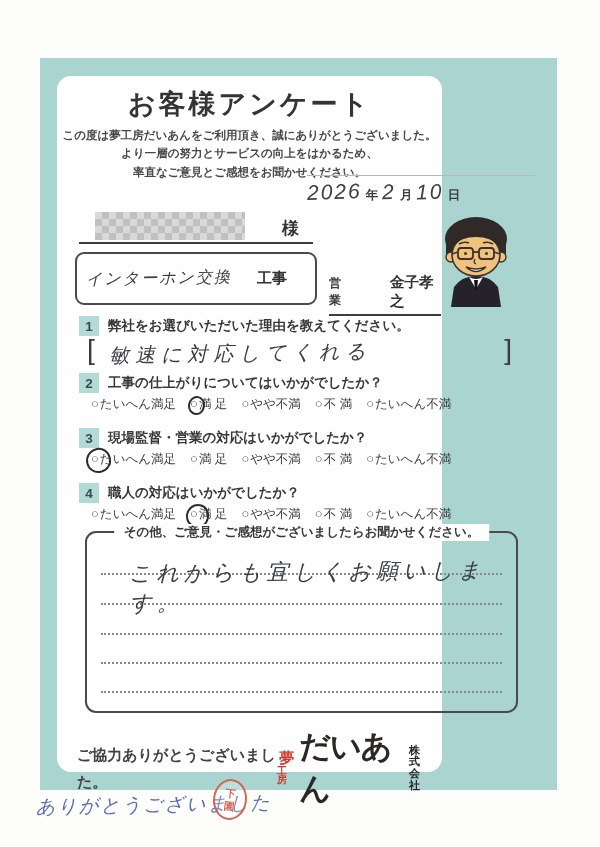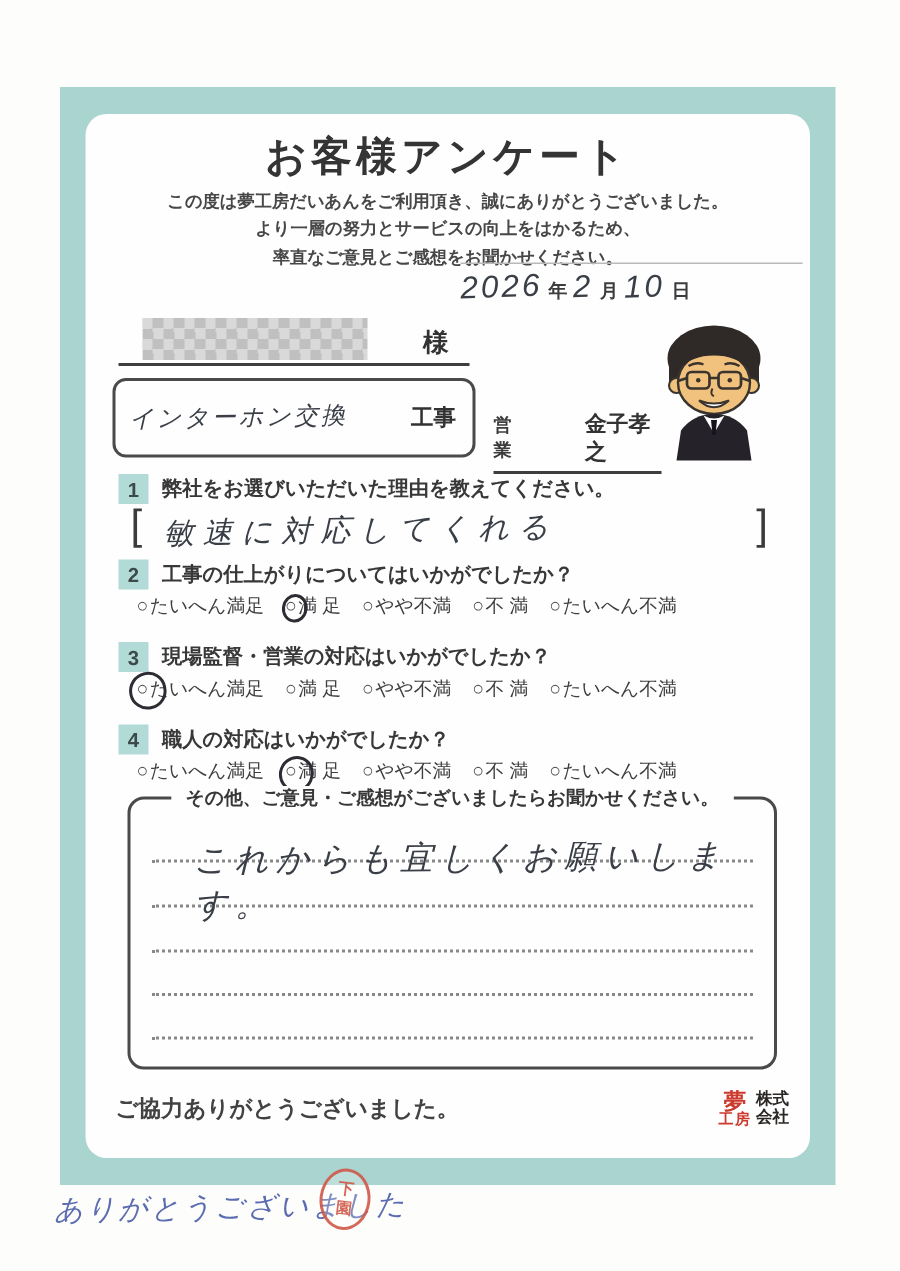--- a/index.html
+++ b/index.html
@@ -3,21 +3,21 @@
 <meta charset="utf-8">
 <style>
   html,body{margin:0;padding:0;}
   body{
     width:600px;height:847px;position:relative;background:#fdfdfc;
     font-family:"Liberation Sans","DejaVu Sans",sans-serif;color:#3d3d3d;
     overflow:hidden;
   }
   
   .card{position:absolute;left:40px;top:58px;width:517px;height:732px;background:#a9d4d0;}
-  .panel{position:absolute;left:17px;top:18px;width:483px;height:696px;background:#fefefe;border-radius:14px;}
+  .panel{position:absolute;left:17px;top:18px;width:385px;height:696px;background:#fefefe;border-radius:14px;}
   
   .title{position:absolute;top:10px;left:0;width:100%;text-align:center;
     font-size:27px;font-weight:bold;letter-spacing:3px;color:#343434;}
   .intro{position:absolute;top:50px;left:0;width:100%;text-align:center;
     font-size:11.5px;font-weight:bold;color:#474747;line-height:1.6;}
   
   .date-row{position:absolute;left:250px;top:99px;width:228px;border-top:1.5px solid #b9b9b9;
     padding-top:4px;display:flex;align-items:baseline;gap:4px;}
   .date-unit{font-size:12.5px;font-weight:bold;color:#3c3c3c;}
   .hand{font-style:italic;color:#3a3f47;}
@@ -25,21 +25,21 @@
   
   .name-row{position:absolute;left:22px;top:134px;width:234px;height:32px;
     border-bottom:2px solid #3e3e3e;}
   .mosaic{position:absolute;left:16px;top:2px;width:150px;height:28px;
     background:repeating-conic-gradient(#c7c7c7 0% 25%,#e3e3e3 0% 50%) 0 0/14px 14px;
     filter:contrast(0.9);}
   .honorific{position:absolute;right:14px;bottom:2px;font-size:17px;font-weight:bold;color:#333;}
   .work-box{position:absolute;left:18px;top:176px;width:238px;height:49px;
     border:2px solid #4a4a4a;border-radius:9px;display:flex;align-items:center;justify-content:flex-end;}
   .work-entry{flex:1;padding-left:9px;font-size:16px;letter-spacing:2px;transform:rotate(-1deg);}
-  .work-unit{padding-right:11px;font-size:15px;font-weight:bold;color:#323232;}
+  .work-unit{padding-right:28px;font-size:15px;font-weight:bold;color:#323232;}
   .sales-row{position:absolute;left:272px;top:197px;width:112px;border-bottom:2px solid #3e3e3e;
     padding-bottom:3px;display:flex;align-items:baseline;gap:8px;}
   .sales-label{font-size:12px;font-weight:bold;color:#3c3c3c;}
   .sales-name{font-size:14.5px;font-weight:bold;color:#333;margin-left:32px;}
   .avatar{position:absolute;left:374px;top:137px;width:90px;height:95px;}
   
   .q{position:absolute;left:22px;display:flex;align-items:center;gap:9px;}
   .q-badge{width:20px;height:20px;background:#b2dbd8;color:#3c4a4a;font-size:13.5px;font-weight:bold;
     display:flex;align-items:center;justify-content:center;flex:none;}
   .q-text{font-size:13.5px;font-weight:bold;color:#383838;}
@@ -201,20 +201,21 @@
 
     <div class="footer">
       <div class="footer-text">
         <div>ご協力ありがとうございました。</div>
       </div>
       <div class="logo">
         <div class="logo-prefix">
           <span class="t">夢</span>
           <span class="b">工房</span>
         </div>
+        <div class="logo-name">だいあん</div>
         <div class="logo-suffix">
           <span>株式</span>
           <span>会社</span>
         </div>
       </div>
     </div>
 
   </div>
 </div>
 

